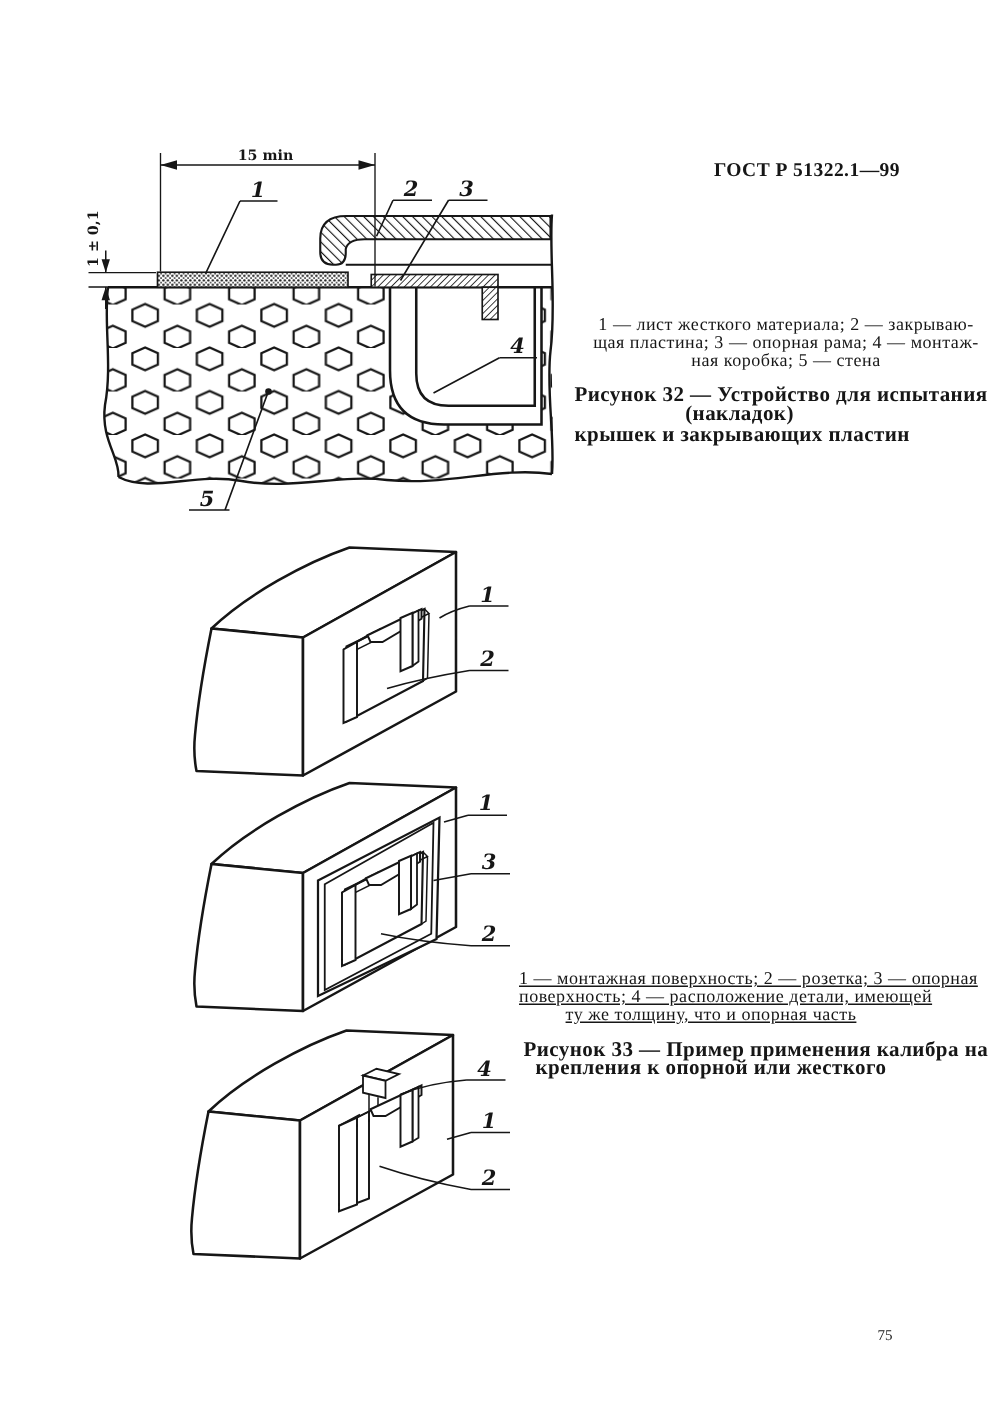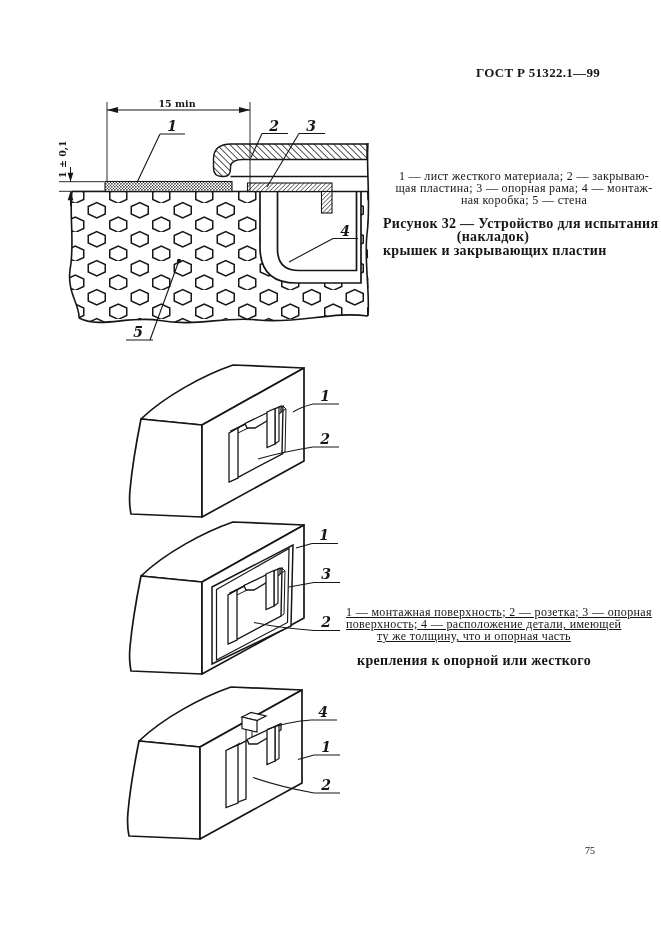--- a/index.html
+++ b/index.html
@@ -1,21 +1,21 @@
 <!DOCTYPE html>
 <html><head>
 <meta charset="utf-8">
 <style>
   html,body{margin:0;padding:0;}
   body{
     width:661px;height:936px;position:relative;background:#ffffff;
     font-family:"Liberation Serif","DejaVu Serif",serif;color:#161616;
     overflow:hidden;
   }
-  .abs{position:absolute;}
+  .abs{position:absolute;margin-top:40px;}
   .tline{white-space:nowrap;}
   #header{
     left:360px;top:65px;width:240px;text-align:right;
     font-weight:bold;font-size:13px;letter-spacing:.3px;
   }
   .legend{
     font-size:12px;letter-spacing:.35px;text-align:center;line-height:12px;
   }
   #fig32-legend{left:386px;top:170px;width:276px;}
   #fig33-legend{left:346px;top:606px;width:256px;text-decoration:underline;}
@@ -208,16 +208,17 @@
     <text class="callout" x="326" y="790" text-anchor="middle">2</text>
   </g>
 </svg>
 
 <div class="abs legend" id="fig33-legend">
   <div class="tline">1 — монтажная поверхность; 2 — розетка; 3 — опорная</div>
   <div class="tline">поверхность; 4 — расположение детали, имеющей</div>
   <div class="tline">ту же толщину, что и опорная часть</div>
 </div>
 <div class="abs caption" id="fig33-caption">
+  <div class="tline">Рисунок 33 — Пример применения калибра на</div>
   <div class="tline">крепления к опорной или жесткого</div>
 </div>
 
 <div class="abs" id="page-number">75</div>
 
 </body></html>

